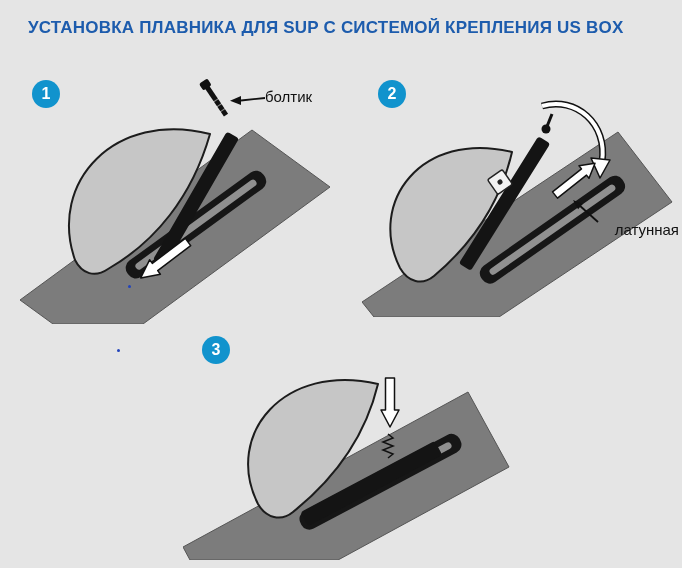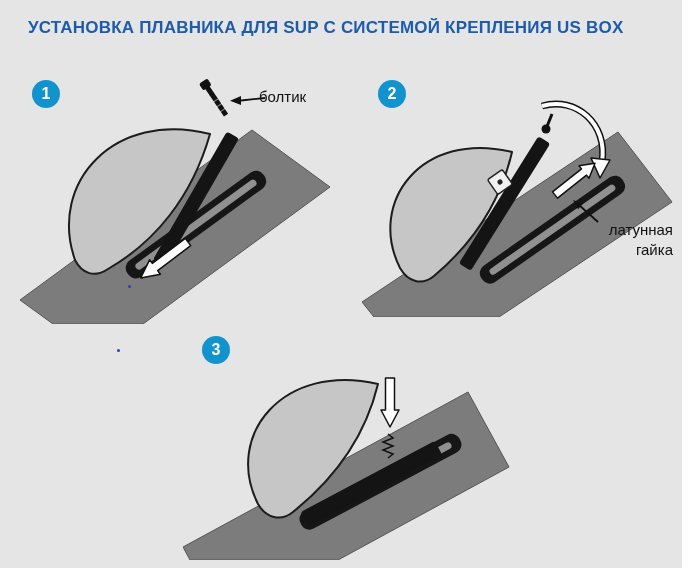--- a/index.html
+++ b/index.html
@@ -12,21 +12,21 @@
     color:#1d5cad;font-weight:bold;font-size:17px;letter-spacing:.2px;
     white-space:nowrap;
   }
   .step-badge{
     position:absolute;width:28px;height:28px;border-radius:50%;
     background:#1193cd;color:#ffffff;font-weight:bold;font-size:16px;
     display:flex;align-items:center;justify-content:center;user-select:none;
   }
   .illus{position:absolute;}
   .callout{
-    position:absolute;color:#111;font-size:15px;line-height:20px;
+    position:absolute;color:#111;font-size:15px;line-height:20px;margin-left:6px;
   }
   .callout.center{text-align:right;}
   .callout span{display:block;}
   .speck{position:absolute;width:3px;height:3px;border-radius:50%;background:#2244bb;}
 </style>
 </head>
 <body>
 
 <div class="canvas">
 
@@ -87,21 +87,20 @@
     </g>
     <polygon points="195.5,126.1 224.5,103.1 227,106.3 233,91.3 217,93.7 219.5,96.9 190.5,119.9" fill="#fff" stroke="#111" stroke-width="1.5" stroke-linejoin="round"></polygon>
     <g>
       <line x1="236" y1="150" x2="217" y2="133" stroke="#111" stroke-width="1.8"></line>
       <polygon points="211,128 220.7,132.1 216.1,137.3" fill="#111"></polygon>
     </g>
   </svg>
 
   <div class="callout center" style="left:577px;top:220px;width:96px">
     <span>латунная</span>
-    <span>гайка</span>
   </div>
 
   <div class="step-badge" style="left:202px;top:336px">3</div>
 
   <svg class="illus" style="left:183px;top:332px" width="330" height="228" viewBox="0 0 330 228">
     <polygon points="0,215 285,60 326,135 155,228 7,228" fill="#7c7c7c" stroke="#555" stroke-width="1"></polygon>
     <g transform="translate(118,192) rotate(-28)">
       <rect x="0" y="-10" width="180" height="20" rx="9" fill="#161616"></rect>
       <rect x="10" y="-3.5" width="160" height="7" rx="3.5" fill="#909090"></rect>
     </g>

